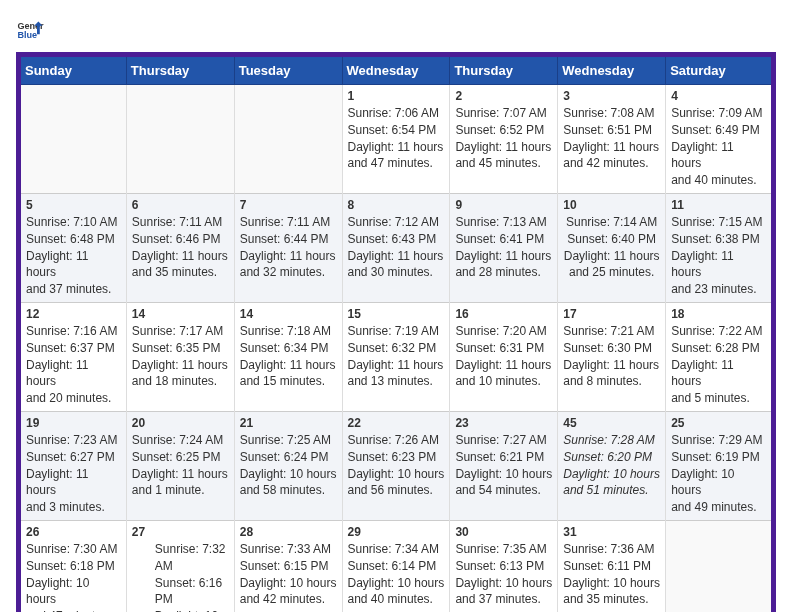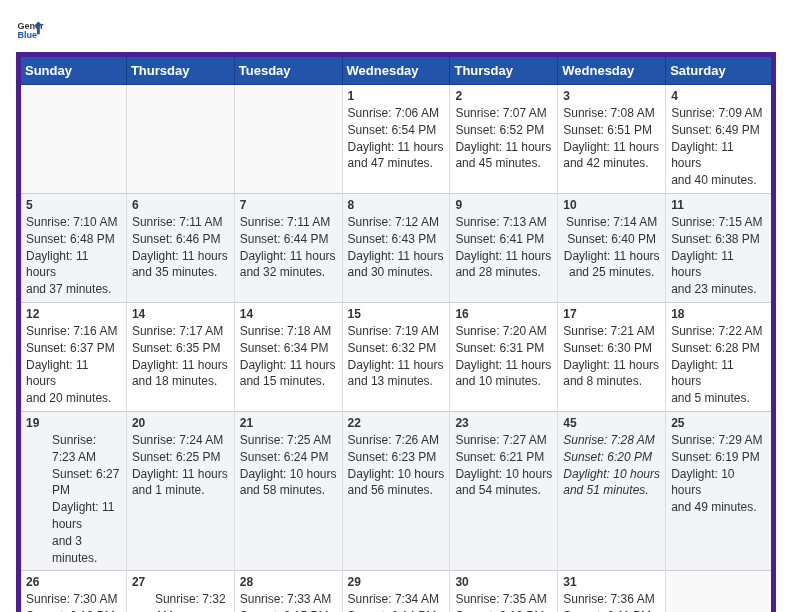--- a/index.html
+++ b/index.html
@@ -246,21 +246,21 @@
           <span class="day-number">18</span>
           <div class="day-info" style="white-space: pre-line;">Sunrise: 7:22 AM
 Sunset: 6:28 PM
 Daylight: 11 hours
 and 5 minutes.</div>
         </td>
       </tr>
       <tr>
         <td>
           <span class="day-number">19</span>
-          <div class="day-info" style="white-space: pre-line; margin-left: 26px;">Sunrise: 7:23 AM
+          <div class="day-info" style="white-space: pre-line;">Sunrise: 7:23 AM
 Sunset: 6:27 PM
 Daylight: 11 hours
 and 3 minutes.</div>
         </td>
         <td>
           <span class="day-number">20</span>
           <div class="day-info" style="white-space: pre-line;">Sunrise: 7:24 AM
 Sunset: 6:25 PM
 Daylight: 11 hours
 and 1 minute.</div>

